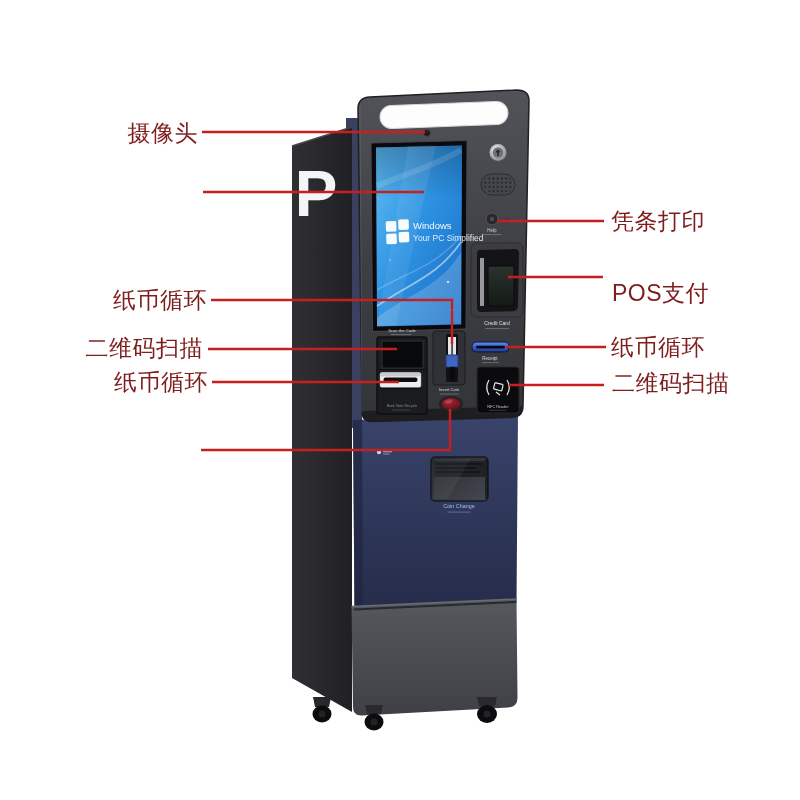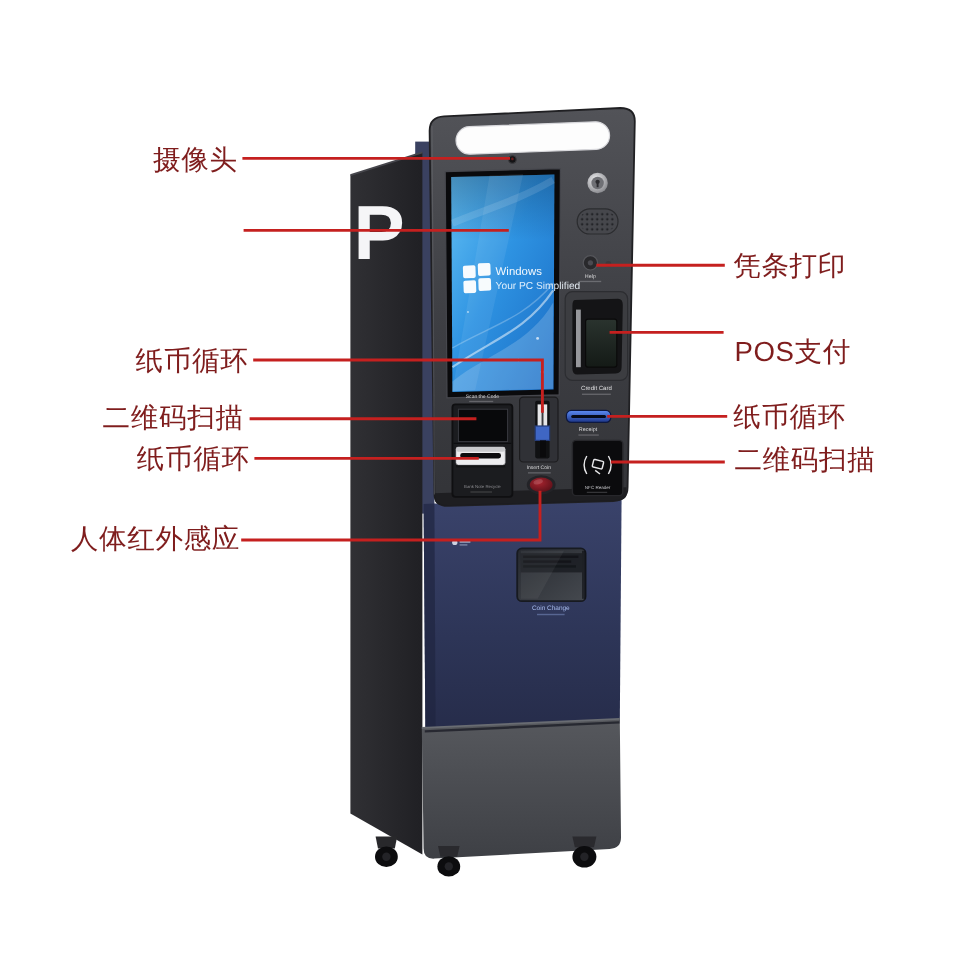--- a/index.html
+++ b/index.html
@@ -258,20 +258,19 @@
     <path d="M508,277 H603"></path>
     <path d="M506,347 H606"></path>
     <path d="M509,385 H604"></path>
   </g>
 </svg>
 
 <div class="callout left-side" style="top:120px;right:602px;">摄像头</div>
 <div class="callout left-side" style="top:287px;right:593px;">纸币循环</div>
 <div class="callout left-side" style="top:335px;right:597px;">二维码扫描</div>
 <div class="callout left-side" style="top:369px;right:592px;">纸币循环</div>
-<div class="callout left-side" style="top:436px;right:600px;">人体红外感应</div>
 
 <div class="callout right-side" style="top:208px;left:611px;">凭条打印</div>
 <div class="callout right-side" style="top:280px;left:612px;">POS支付</div>
 <div class="callout right-side" style="top:334px;left:611px;">纸币循环</div>
 <div class="callout right-side" style="top:370px;left:612px;">二维码扫描</div>
 
 </div>
 
 </body></html>

